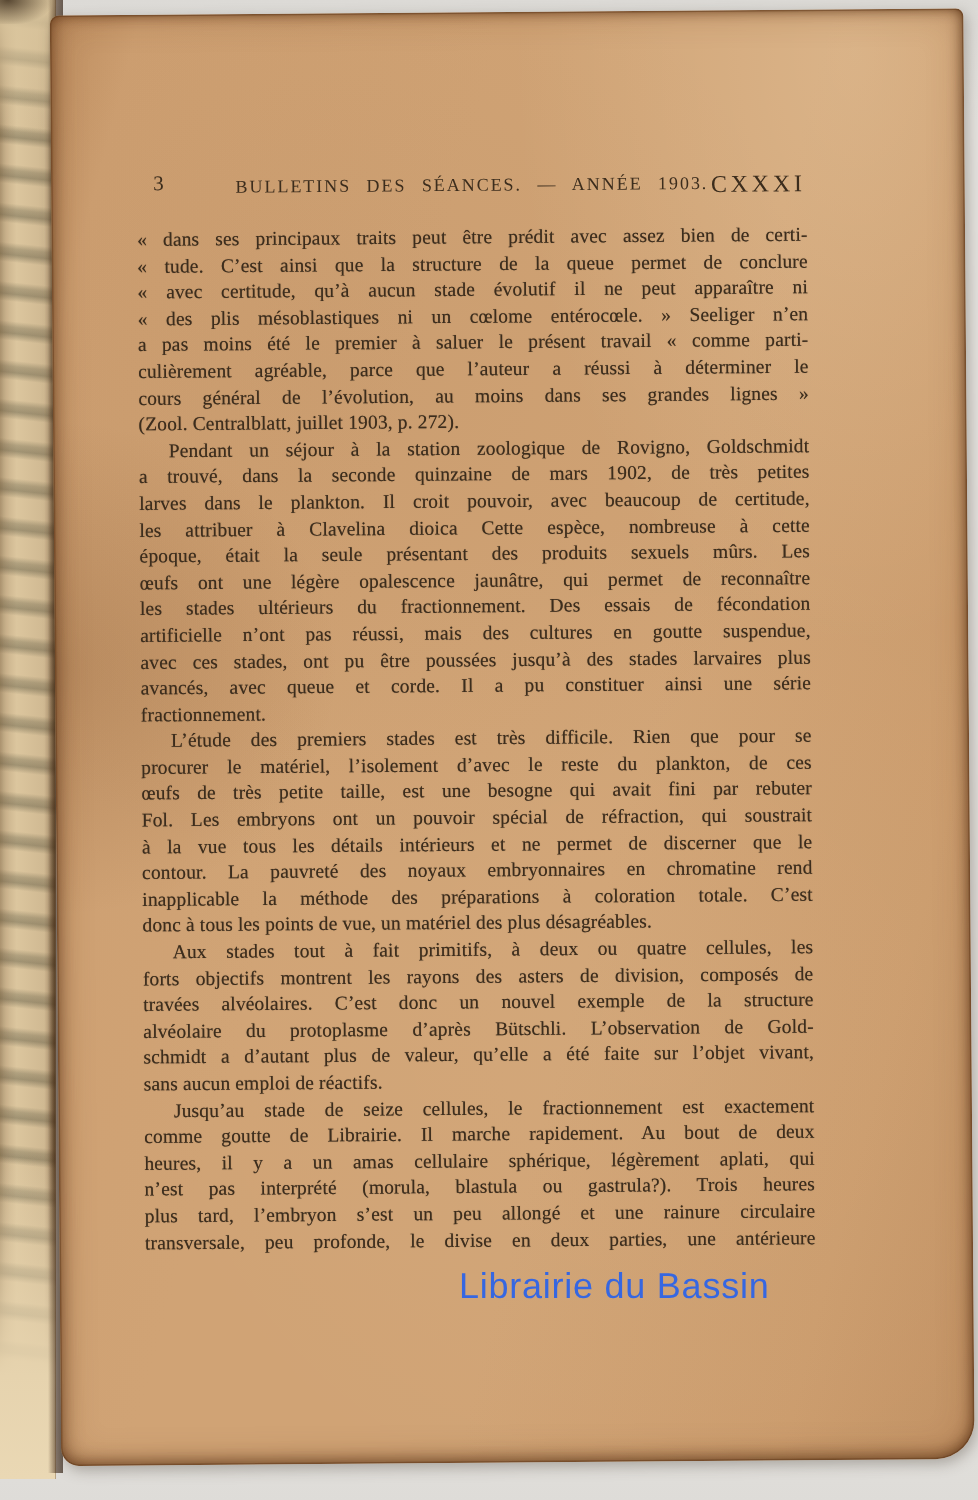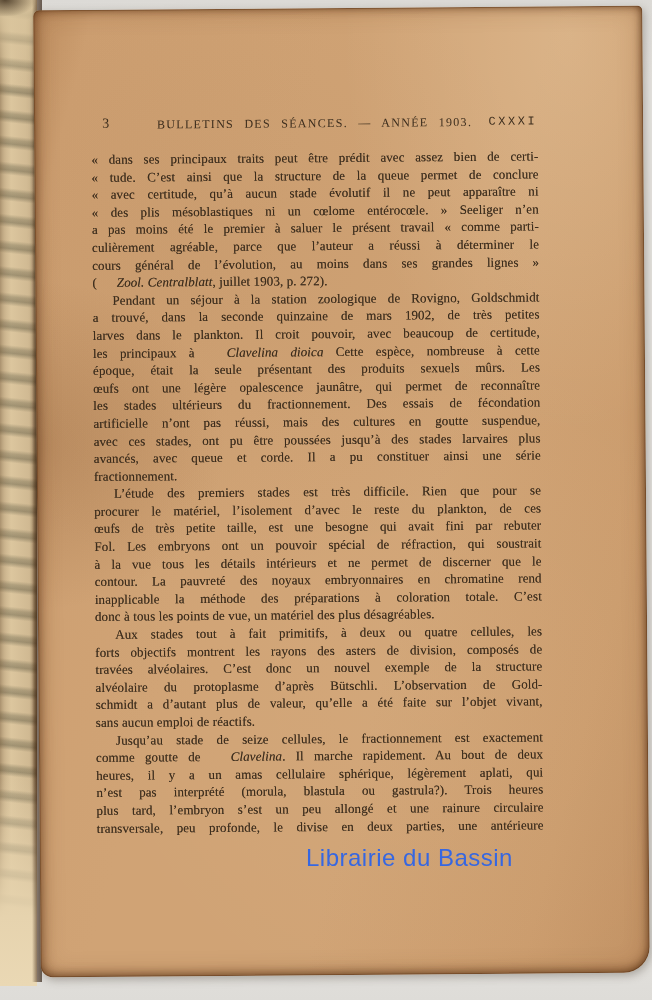--- a/index.html
+++ b/index.html
@@ -48,30 +48,30 @@
       inset 0 -7px 11px -5px rgba(75,40,15,.55),
       inset 0 4px 8px -4px rgba(85,45,18,.5),
       2px 3px 9px rgba(70,60,50,.35);}
 
   .ink{color:var(--ink,#3e2e1e);}
 
   
   .header{position:absolute;top:108px;left:57px;width:447px;color:var(--ink,#3e2e1e);}
   .pagenum{position:absolute;left:11px;top:-2px;font-size:14px;}
   .runtitle{display:block;text-align:center;font-size:12px;letter-spacing:1.3px;word-spacing:6px;}
-  .folio{position:absolute;right:1px;top:0;font-size:12px;letter-spacing:2.5px;font-family:Liberation Mono, monospace;}
+  .folio{position:absolute;right:1px;top:0;font-size:16px;letter-spacing:2.5px;}
 
   
   .text-block{position:absolute;top:141px;left:57px;width:447px;
     color:var(--ink,#3e2e1e);font-size:13px;letter-spacing:.1px;
     text-shadow:0 0 .5px rgba(62,46,30,.65);}
   .line{line-height:17.6px;white-space:nowrap;text-align:justify;text-align-last:justify;}
   .line.first{text-indent:20px;}
   .line.end{text-align-last:left;}
-  .it{font-style:italic;margin-left:20px;}
+  .it{}
 
   
   .watermark{position:absolute;left:306px;top:844px;z-index:5;
     font-family:"Liberation Sans","DejaVu Sans",sans-serif;
     font-size:24px;letter-spacing:.5px;color:var(--watermark-blue,#2b63ea);opacity:.93;}
 </style>
 </head>
 <body>
 
 <div class="photo">
@@ -96,21 +96,21 @@
           <div class="line"><span>« des plis mésoblastiques ni un cœlome entérocœle. » Seeliger n’en</span></div>
           <div class="line"><span>a pas moins été le premier à saluer le présent travail « comme parti-</span></div>
           <div class="line"><span>culièrement agréable, parce que l’auteur a réussi à déterminer le</span></div>
           <div class="line"><span>cours général de l’évolution, au moins dans ses grandes lignes »</span></div>
           <div class="line end"><span>(</span><span class="it">Zool. Centralblatt</span><span>, juillet 1903, p. 272).</span></div>
         </div>
         <div class="para">
           <div class="line first"><span>Pendant un séjour à la station zoologique de Rovigno, Goldschmidt</span></div>
           <div class="line"><span>a trouvé, dans la seconde quinzaine de mars 1902, de très petites</span></div>
           <div class="line"><span>larves dans le plankton. Il croit pouvoir, avec beaucoup de certitude,</span></div>
-          <div class="line"><span>les principaux à </span><span class="it">Clavelina dioica</span><span> Cette espèce, nombreuse à cette</span></div>
+          <div class="line"><span>les attribuer à </span><span class="it">Clavelina dioica</span><span> Cette espèce, nombreuse à cette</span></div>
           <div class="line"><span>époque, était la seule présentant des produits sexuels mûrs. Les</span></div>
           <div class="line"><span>œufs ont une légère opalescence jaunâtre, qui permet de reconnaître</span></div>
           <div class="line"><span>les stades ultérieurs du fractionnement. Des essais de fécondation</span></div>
           <div class="line"><span>artificielle n’ont pas réussi, mais des cultures en goutte suspendue,</span></div>
           <div class="line"><span>avec ces stades, ont pu être poussées jusqu’à des stades larvaires plus</span></div>
           <div class="line"><span>avancés, avec queue et corde. Il a pu constituer ainsi une série</span></div>
           <div class="line end"><span>fractionnement.</span></div>
         </div>
         <div class="para">
           <div class="line first"><span>L’étude des premiers stades est très difficile. Rien que pour se</span></div>
@@ -125,21 +125,21 @@
         <div class="para">
           <div class="line first"><span>Aux stades tout à fait primitifs, à deux ou quatre cellules, les</span></div>
           <div class="line"><span>forts objectifs montrent les rayons des asters de division, composés de</span></div>
           <div class="line"><span>travées alvéolaires. C’est donc un nouvel exemple de la structure</span></div>
           <div class="line"><span>alvéolaire du protoplasme d’après Bütschli. L’observation de Gold-</span></div>
           <div class="line"><span>schmidt a d’autant plus de valeur, qu’elle a été faite sur l’objet vivant,</span></div>
           <div class="line end"><span>sans aucun emploi de réactifs.</span></div>
         </div>
         <div class="para">
           <div class="line first"><span>Jusqu’au stade de seize cellules, le fractionnement est exactement</span></div>
-          <div class="line"><span>comme goutte de </span><span class="it">Clavelina</span><span>. Il marche rapidement. Au bout de deux</span></div>
+          <div class="line"><span>comme goutte de </span><span class="it">Librairie</span><span>. Il marche rapidement. Au bout de deux</span></div>
           <div class="line"><span>heures, il y a un amas cellulaire sphérique, légèrement aplati, qui</span></div>
           <div class="line"><span>n’est pas interprété (morula, blastula ou gastrula?). Trois heures</span></div>
           <div class="line"><span>plus tard, l’embryon s’est un peu allongé et une rainure circulaire</span></div>
           <div class="line"><span>transversale, peu profonde, le divise en deux parties, une antérieure</span></div>
         </div>
       </div>
   </div>
 
   <div class="watermark">Librairie du Bassin</div>
 </div>

